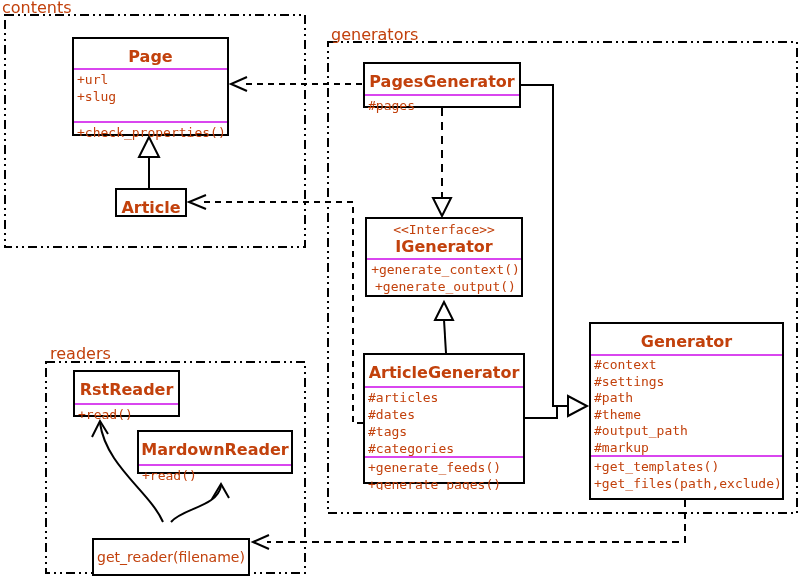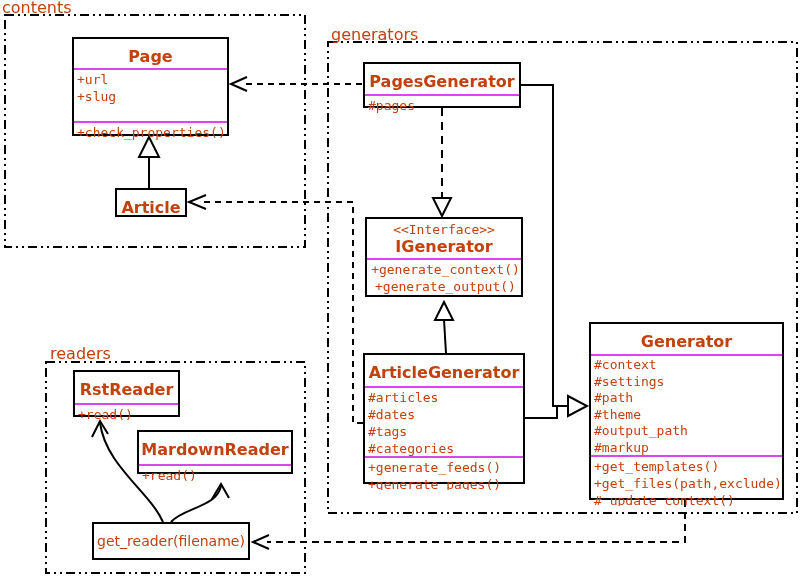--- a/index.html
+++ b/index.html
@@ -7,21 +7,21 @@
           font-family:"DejaVu Sans",sans-serif;color:#c2410c;overflow:hidden;}
   #wires{position:absolute;left:0;top:0;z-index:1;}
   .pkg-label{position:absolute;z-index:3;font:16px "DejaVu Sans",sans-serif;background:transparent;}
   .uml-box{position:absolute;z-index:2;background:#fff;border:2px solid #000;box-sizing:border-box;}
   .uml-title{font:bold 16px "DejaVu Sans",sans-serif;text-align:center;padding-top:8px;white-space:nowrap;overflow:hidden;}
   .uml-stereo{font:13px "DejaVu Sans Mono",monospace;text-align:center;padding-top:3px;white-space:nowrap;}
   .uml-sect{border-top:2px solid #d946ef;font:13px "DejaVu Sans Mono",monospace;
             line-height:17px;padding:1px 0 0 3px;box-sizing:border-box;white-space:nowrap;overflow:hidden;}
   .uml-sect div{white-space:nowrap;}
   .fn-box{display:flex;align-items:center;justify-content:center;
-          font:14px "DejaVu Sans",sans-serif;white-space:nowrap;}
+          font:14px "DejaVu Sans",sans-serif;white-space:nowrap;margin-top:16px;}
 </style>
 </head>
 <body>
 
 <div id="canvas">
 
   <svg id="wires" width="803" height="579" viewBox="0 0 803 579">
 
     <g stroke="#000" stroke-width="2" fill="none">
       <rect x="5" y="15" width="300" height="232" stroke-dasharray="9 4 2 4 2 4"></rect>
@@ -133,21 +133,20 @@
       <div>#context</div>
       <div>#settings</div>
       <div>#path</div>
       <div>#theme</div>
       <div>#output_path</div>
       <div>#markup</div>
     </div>
     <div class="uml-sect" style="height:51px;">
       <div>+get_templates()</div>
       <div>+get_files(path,exclude)</div>
-      <div>#_update_context()</div>
     </div>
   </div>
 
   <div class="uml-box" style="left:73px;top:370px;width:107px;height:47px;">
     <div class="uml-title" style="height:23px;">RstReader</div>
     <div class="uml-sect" style="height:20px;">
       <div>+read()</div>
     </div>
   </div>
 

